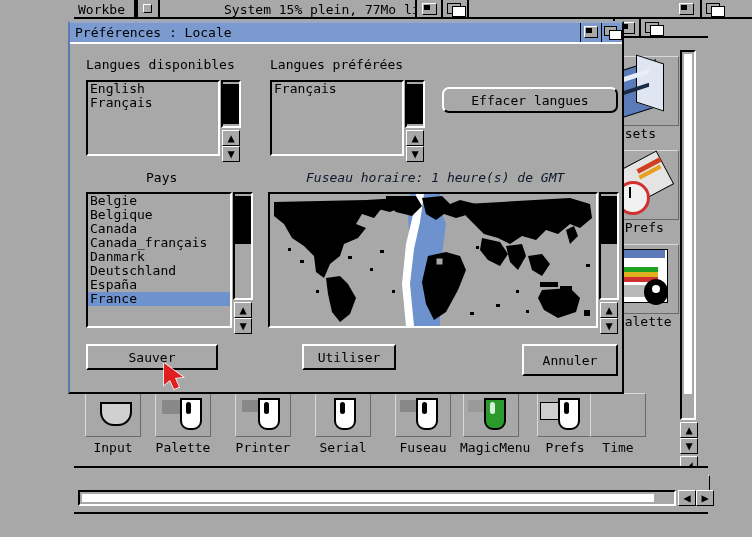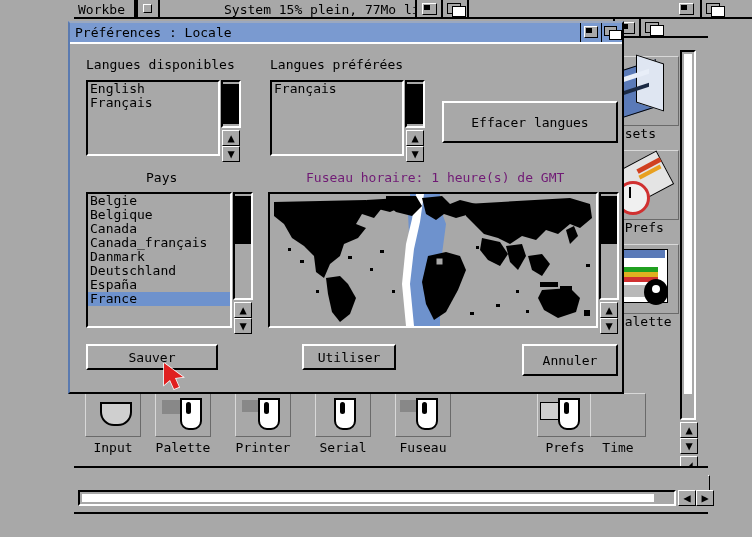--- a/index.html
+++ b/index.html
@@ -129,21 +129,21 @@
     position: absolute; left: 0; top: 19px;
     width: 552px; height: 350px;
     background: #a8a8a8;
     border-top: 2px solid #ffffff;
     box-sizing: border-box;
   }
 
   .grp-label {
     position: absolute; font-size: 13px; color: #000; white-space: nowrap;
   }
-  .grp-label-white { color: #701a75; }
+  .grp-label-white { color: #0f172a; font-style: italic; }
 
   .listbox {
     position: absolute;
     background: #a8a8a8;
     border-top: 2px solid #000;
     border-left: 2px solid #000;
     border-right: 2px solid #ffffff;
     border-bottom: 2px solid #ffffff;
     box-sizing: border-box;
     overflow: hidden;
@@ -329,20 +329,28 @@
           <div class="lbl">Printer</div>
         </div>
         <div class="wb-icon" style="left:310px;">
           <div class="glyph">
             <div style="position:absolute;left:4px;top:6px;width:22px;height:12px;background:#888;"></div>
             <div style="position:absolute;left:20px;top:4px;width:18px;height:28px;background:#fff;border:2px solid #000;border-radius:0 0 9px 9px;"></div>
             <div style="position:absolute;left:26px;top:8px;width:5px;height:12px;background:#000;border-radius:3px;"></div>
           </div>
           <div class="lbl">Fuseau</div>
         </div>
+        <div class="wb-icon" style="left:378px;">
+          <div class="glyph">
+            <div style="position:absolute;left:4px;top:6px;width:22px;height:12px;background:#9a9a9a;"></div>
+            <div style="position:absolute;left:20px;top:4px;width:18px;height:28px;background:#2a9a2a;border:2px solid #000;border-radius:0 0 9px 9px;"></div>
+            <div style="position:absolute;left:26px;top:8px;width:5px;height:12px;background:#d8f0d8;border-radius:3px;"></div>
+          </div>
+          <div class="lbl">MagicMenu</div>
+        </div>
         <div class="wb-icon" style="left:452px;">
           <div class="glyph">
             <div style="position:absolute;left:2px;top:8px;width:22px;height:16px;background:#cfcfcf;border:1px solid #000;"></div>
             <div style="position:absolute;left:20px;top:4px;width:18px;height:28px;background:#fff;border:2px solid #000;border-radius:0 0 9px 9px;"></div>
             <div style="position:absolute;left:26px;top:8px;width:5px;height:12px;background:#000;border-radius:3px;"></div>
           </div>
           <div class="lbl">Prefs</div>
         </div>
         <div class="wb-icon" style="left:505px;">
           <div class="glyph"></div>
@@ -401,21 +409,21 @@
       <div class="grp-label" style="left:200px; top:13px;">Langues préférées</div>
       <div class="listbox" style="left:200px; top:36px; width:134px; height:76px;">
         <div class="listitem">Français</div>
       </div>
       <div class="vsb" style="left:335px; top:36px; width:20px; height:48px;">
         <div class="vsb-thumb" style="height:40px; margin-top:2px;"></div>
       </div>
       <div class="sbarrow" style="left:336px; top:86px;">▲</div>
       <div class="sbarrow" style="left:336px; top:102px;">▼</div>
 
-      <div class="btn" style="left:372px; top:57px; width:176px; height:42px;">Effacer langues</div>
+      <div class="btn" style="left:372px; top:43px; width:176px; height:26px;border-radius:7px;">Effacer langues</div>
 
       <div class="grp-label" style="left:76px; top:126px;">Pays</div>
 
       <div class="grp-label grp-label-white" style="left:236px; top:126px;">Fuseau horaire: 1 heure(s) de GMT</div>
 
       <div class="listbox" style="left:16px; top:148px; width:146px; height:136px;">
         <div class="listitem">Belgie</div>
         <div class="listitem">Belgique</div>
         <div class="listitem">Canada</div>
         <div class="listitem">Canada_français</div>

